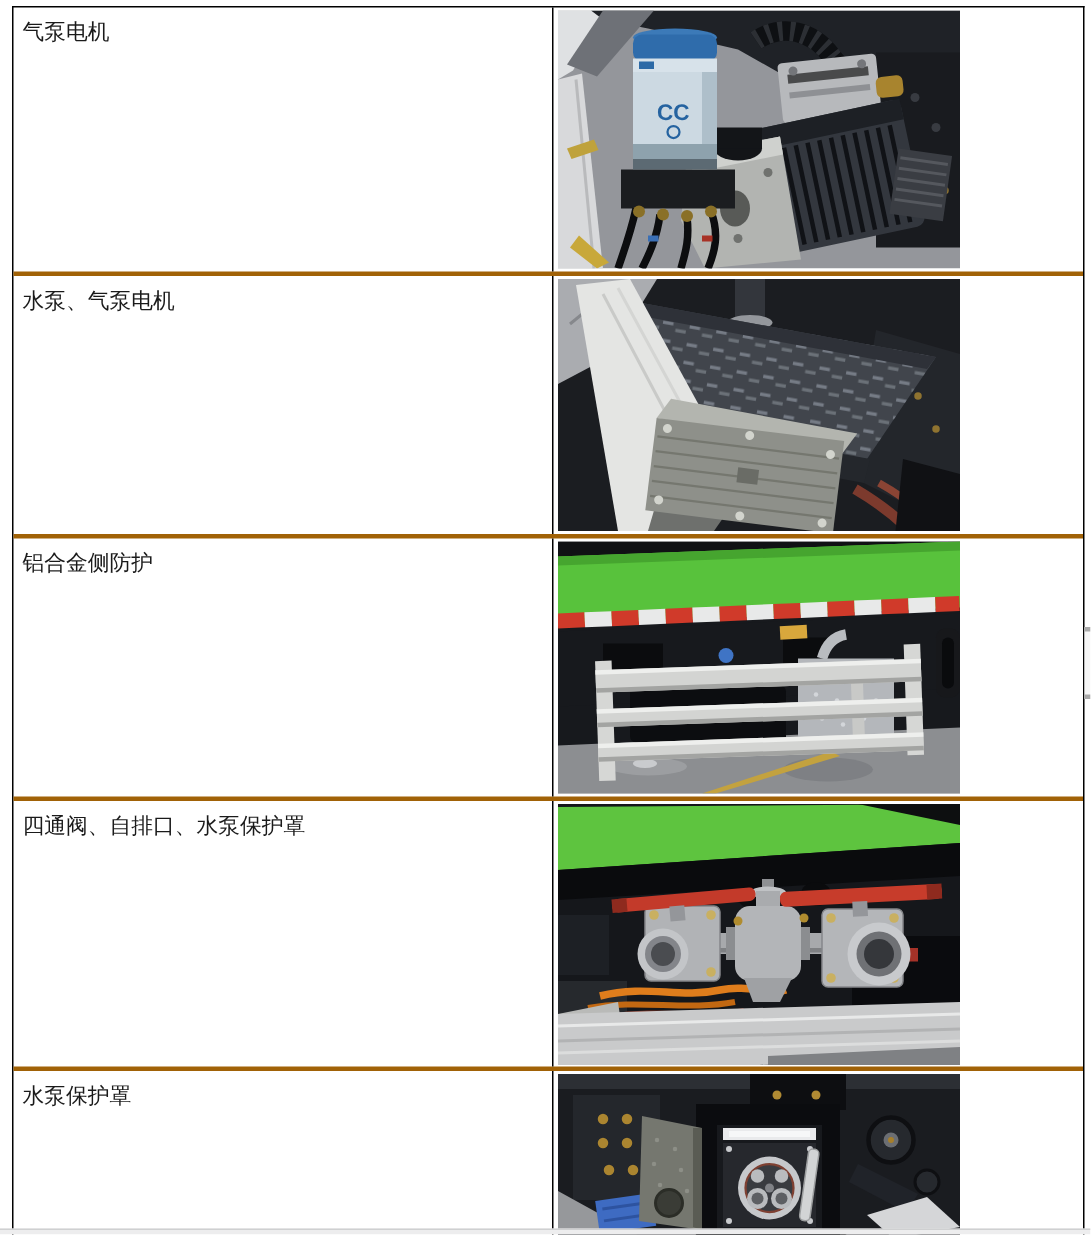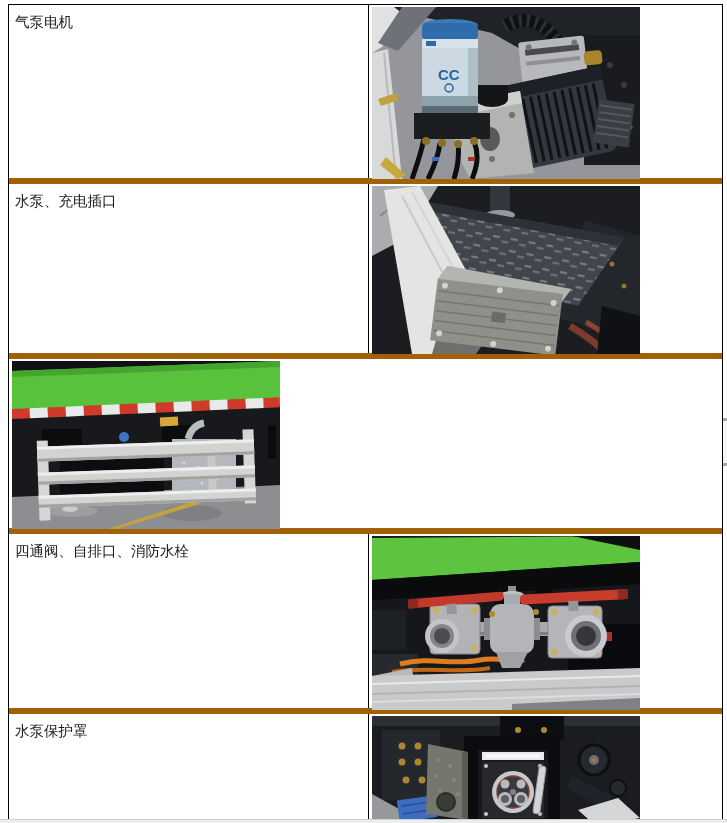--- a/index.html
+++ b/index.html
@@ -7,21 +7,21 @@
     width:727px;height:823px;overflow:hidden;position:relative;
     background:#ffffff;
     font-family:"Liberation Sans","DejaVu Sans",sans-serif;
     color:#1a1a1a;
   }
   .doc-table{
     position:absolute;left:8px;top:4px;width:715px;
     border-top:1px solid #000;border-left:1px solid #000;border-right:1px solid #000;
     box-sizing:border-box;
   }
-  .t-row{display:flex;border-bottom:6px solid #a16207;box-sizing:border-box;}
+  .t-row{display:flex;border-bottom:3px solid #a16207;box-sizing:border-box;}
   .t-row.r1{height:179px;}
   .t-row.r2{height:175px;}
   .t-row.r3{height:175px;}
   .t-row.r4{height:180px;}
   .t-row.r5{height:115px;border-bottom:none;}
   .cell-label{
     width:360px;box-sizing:border-box;border-right:1px solid #000;
     padding:7px 10px 0 6px;font-size:14.5px;line-height:1.45;
   }
   .cell-photo{flex:1;box-sizing:border-box;padding:2px 0 0 3px;}
@@ -135,21 +135,21 @@
           <circle cx="77" cy="81" r="4" fill="none" stroke="#2563a0" stroke-width="1.5"></circle>
           <rect x="50" y="89" width="56" height="12" fill="#8ea2ad"></rect>
           <rect x="50" y="99" width="56" height="7" fill="#5c6a73"></rect>
         </g>
       </svg>
     </div>
   </div>
 
   <div class="t-row r2">
     <div class="cell-label">
-      <span>水泵、充电插口</span>
+      <span>水泵、气泵电机</span>
     </div>
     <div class="cell-photo">
       <svg width="268" height="168" viewBox="0 0 268 168" aria-label="water-pump-with-protective-cover">
         <defs>
           <pattern id="cp" width="18" height="12" patternUnits="userSpaceOnUse" patternTransform="rotate(10)">
             <rect width="18" height="12" fill="none"></rect>
             <rect x="2" y="3" width="7" height="2.2" fill="#767c86"></rect>
             <rect x="11" y="7" width="7" height="2.2" fill="#6b7178"></rect>
           </pattern>
         </defs>
@@ -194,20 +194,23 @@
           <rect x="120" y="128" width="14" height="10" fill="#6a6c66"></rect>
         </g>
         <path d="M198,140 C215,150 225,158 235,168" stroke="#7c3a2d" stroke-width="7" fill="none"></path>
         <path d="M214,136 C232,146 244,156 252,168" stroke="#8a4434" stroke-width="5" fill="none"></path>
         <polygon points="230,120 268,130 268,168 225,168" fill="#101114"></polygon>
       </svg>
     </div>
   </div>
 
   <div class="t-row r3">
+    <div class="cell-label">
+      <span>铝合金侧防护</span>
+    </div>
     <div class="cell-photo">
       <svg width="268" height="168" viewBox="0 0 268 168" aria-label="aluminum-alloy-side-guard">
         <rect x="0" y="0" width="268" height="168" fill="#17191d"></rect>
         <rect x="0" y="0" width="268" height="14" fill="#101114"></rect>
         <polygon points="0,10 268,0 268,44 0,56" fill="#58c23c"></polygon>
         <polygon points="0,10 268,0 268,6 0,16" fill="#46a52f"></polygon>
         <g transform="rotate(-2.5 0 56)">
           <rect x="0" y="48" width="18" height="10" fill="#d03a2a"></rect>
             <rect x="18" y="48" width="18" height="10" fill="#e8e9e9"></rect>
           <rect x="36" y="48" width="18" height="10" fill="#d03a2a"></rect>
@@ -274,21 +277,21 @@
             <rect x="26" y="131" width="217" height="3" fill="#eeefed"></rect>
             <rect x="26" y="140" width="217" height="3" fill="#a3a4a2"></rect>
           </g>
         </g>
       </svg>
     </div>
   </div>
 
   <div class="t-row r4">
     <div class="cell-label">
-      <span>四通阀、自排口、消防水栓</span>
+      <span>四通阀、自排口、水泵保护罩</span>
     </div>
     <div class="cell-photo">
       <svg width="268" height="174" viewBox="0 0 268 174" aria-label="four-way-valve-self-drain-port-fire-hydrant">
         <rect x="0" y="0" width="268" height="174" fill="#15171b"></rect>
         <polygon points="0,2 268,0 268,26 0,44" fill="#5ec43f"></polygon>
         <polygon points="200,0 268,0 268,14" fill="#0d0f10"></polygon>
         <polygon points="0,44 268,26 268,48 0,64" fill="#0a0b0d"></polygon>
         <ellipse cx="130" cy="62" rx="10" ry="8" fill="#0a0b0d"></ellipse>
         <ellipse cx="172" cy="60" rx="10" ry="8" fill="#0a0b0d"></ellipse>
         <rect x="196" y="88" width="72" height="46" fill="#0a0b0e"></rect>

